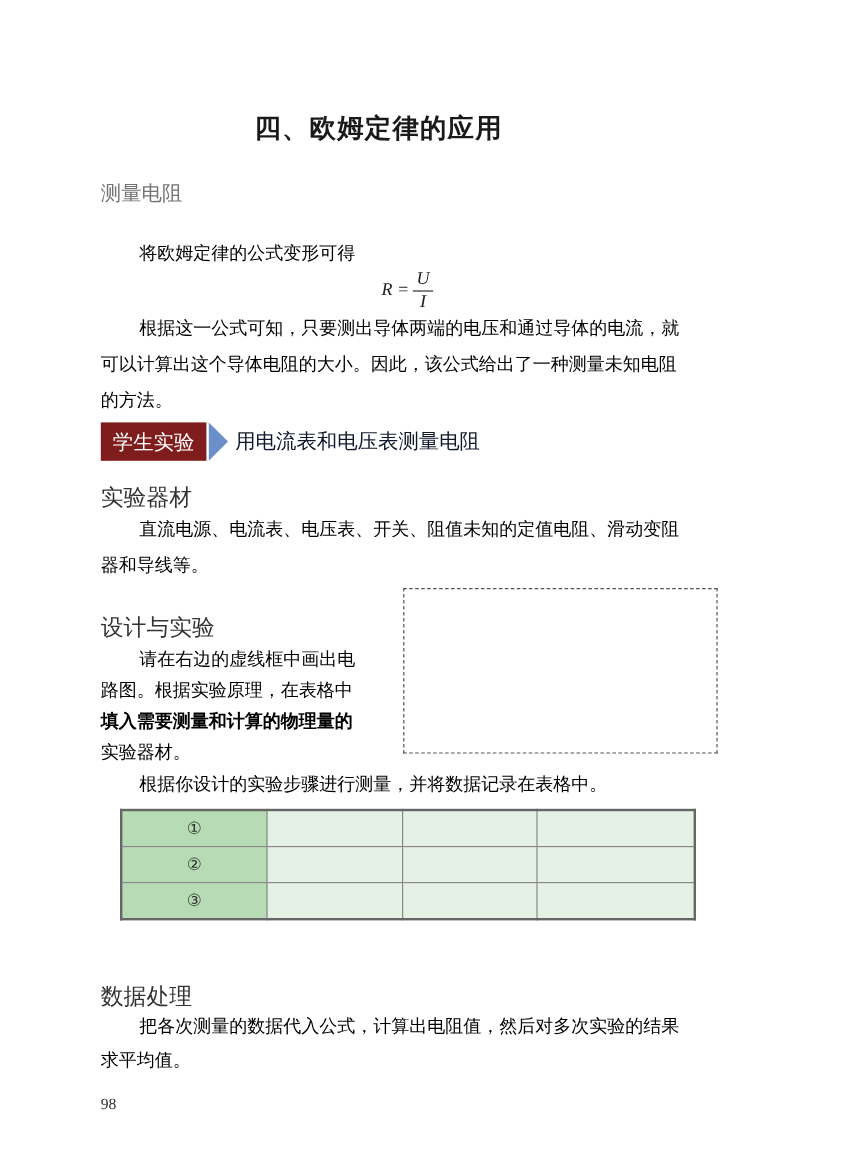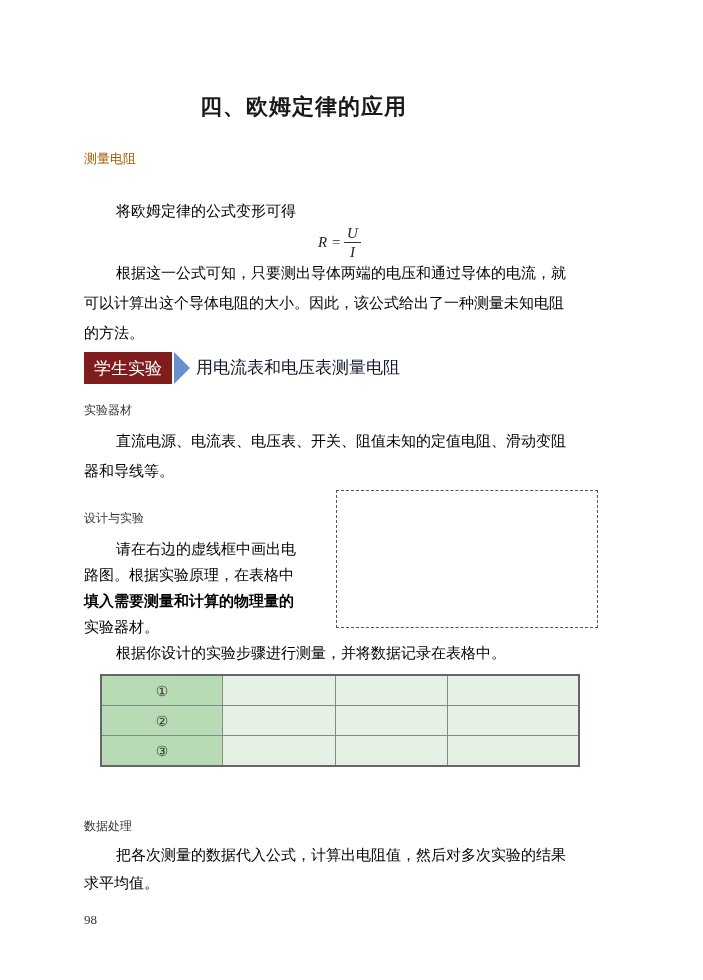--- a/index.html
+++ b/index.html
@@ -3,26 +3,26 @@
   <meta charset="utf-8">
   <style>
     html, body { margin: 0; padding: 0; }
     body {
       width: 703px; height: 980px; background: #ffffff; position: relative;
       font-family: "DejaVu Serif", "Liberation Serif", serif; color: #222;
       overflow: hidden;
     }
     .abs { position: absolute; }
     .title {
-      left: 0; width: 607px; top: 92px; text-align: center;
+      left: 12px; width: 607px; top: 92px; text-align: center;
       font-size: 22px; font-weight: bold; letter-spacing: 1px; color: #1a1a1a;
     }
     .h2 {
-      left: 84px; top: 150px; font-size: 13px;
-      font-family: "DejaVu Sans", "Liberation Sans", sans-serif; color: #a16207;
+      left: 84px; top: 150px; font-size: 17px;
+      font-family: "DejaVu Sans", "Liberation Sans", sans-serif; color: #737373;
     }
     .para { font-size: 15px; line-height: 30px; color: #000000; }
     .formula {
       left: 318px; top: 224px; font-family: "Liberation Serif", serif;
       font-style: italic; font-size: 15px; display: flex; align-items: center;
     }
     .frac { display: inline-flex; flex-direction: column; align-items: center; margin-left: 3px; }
     .frac .num { border-bottom: 1px solid #333; padding: 0 3px; line-height: 18px; }
     .frac .den { line-height: 18px; }
     .badge {
@@ -34,21 +34,21 @@
     .arrow {
       left: 174px; top: 352px; width: 0; height: 0;
       border-top: 16px solid transparent; border-bottom: 16px solid transparent;
       border-left: 16px solid #6a8fcb;
     }
     .badge-title {
       left: 196px; top: 356px; font-size: 17px;
       font-family: "DejaVu Sans", "Liberation Sans", sans-serif; color: #0f172a;
     }
     .h3 {
-      font-size: 12px; font-family: "DejaVu Sans", "Liberation Sans", sans-serif; color: #333;
+      font-size: 19px; font-family: "DejaVu Sans", "Liberation Sans", sans-serif; color: #333;
     }
     .dashed-box {
       left: 336px; top: 490px; width: 260px; height: 136px;
       border: 1px dashed #555;
     }
     table.data {
       position: absolute; left: 100px; top: 674px; width: 480px;
       border-collapse: collapse; border: 2px solid #666;
       font-size: 14px;
     }

